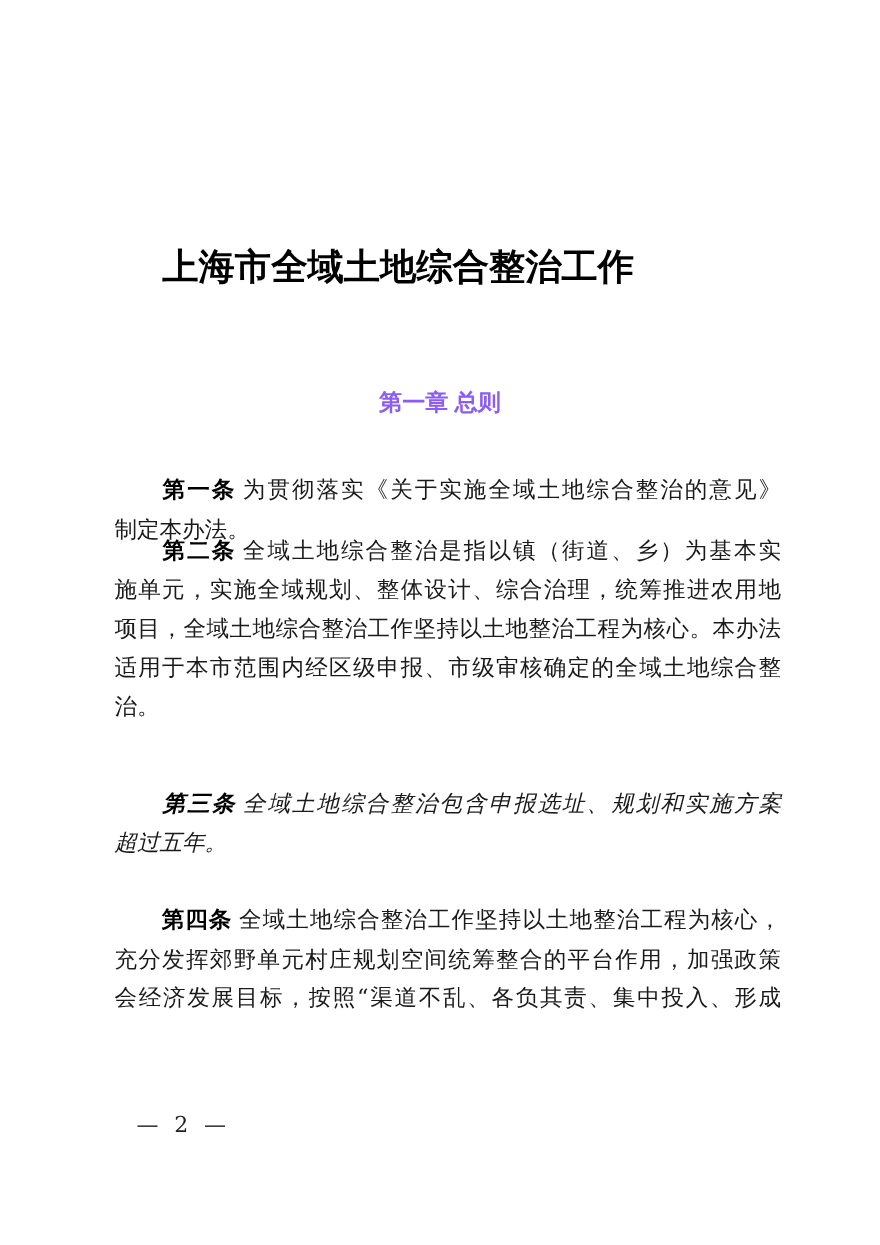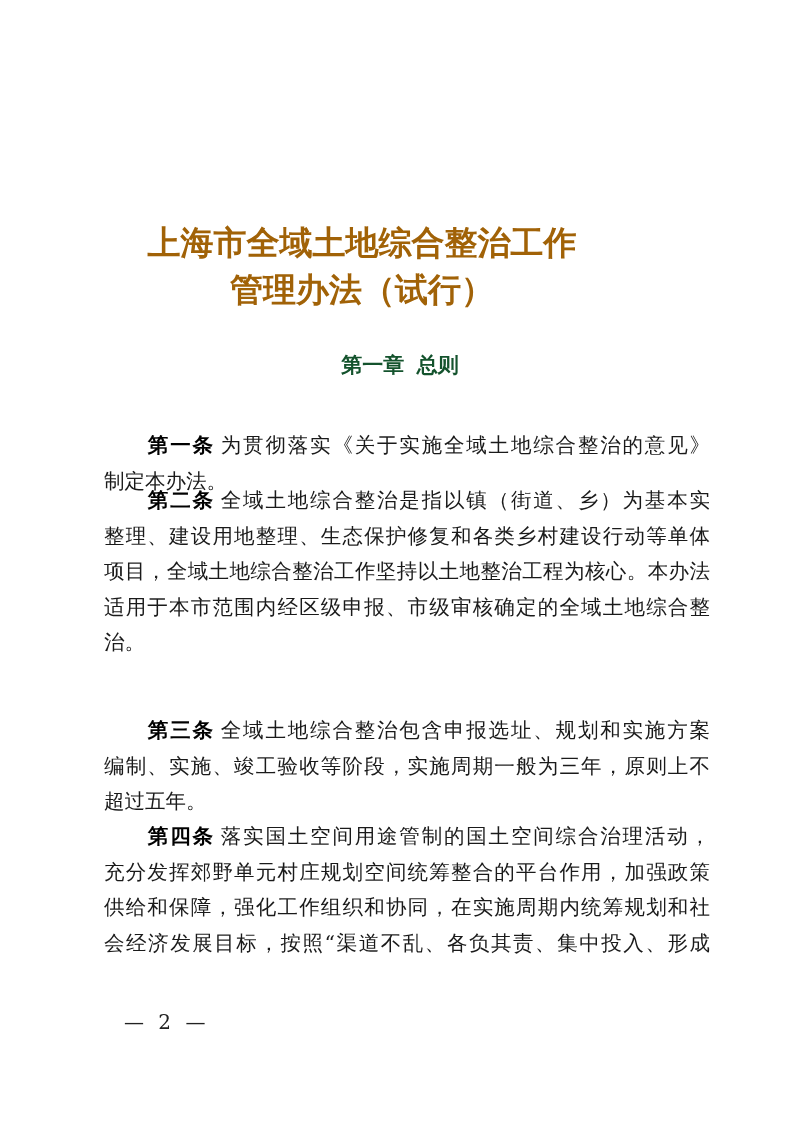--- a/index.html
+++ b/index.html
@@ -23,35 +23,35 @@
     .title {
       position: absolute;
       left: 0;
       width: 724px;
       text-align: center;
       font-family: "DejaVu Serif", "Liberation Serif", serif;
       font-weight: bold;
       font-size: 33px;
       letter-spacing: 0px;
       line-height: 40px;
-      color: #a16207;
+      color: #000000;
     }
     .title.l1 { top: 223px; }
     .title.l2 { top: 270px; }
     .chapter {
       position: absolute;
       top: 352px;
       left: 0;
       width: 800px;
       text-align: center;
-      font-family: Liberation Mono, monospace;
+      font-family: Liberation Sans, sans-serif;
       font-weight: bold;
       font-size: 21px;
       line-height: 30px;
-      color: #14532d;
+      color: #8b5cf6;
     }
     .article {
       position: absolute;
       left: 104px;
       width: 606px;
       font-size: 20.5px;
       line-height: 35.5px;
       text-align: justify;
       text-align-last: left;
       color: #1a1a1a;
@@ -71,63 +71,60 @@
       white-space: nowrap;
       text-align-last: justify;
       text-align: justify;
       height: 35.5px;
     }
     .line.last {
       text-align-last: left;
     }
     .a1 { top: 388px; margin-top: 40px; }
     .a2 { top: 483px; }
-    .a3 { top: 713px; }
+    .a3 { top: 713px; font-style: italic; }
     .a4 { top: 819px; }
     .page-number {
       position: absolute;
       top: 1010px;
       left: 124px;
       font-family: "DejaVu Serif", "Liberation Serif", serif;
       font-size: 20px;
       color: #222;
       letter-spacing: 4px;
     }
   </style>
 </head>
 <body>
 
 <div class="page">
 
   <div class="title l1">上海市全域土地综合整治工作</div>
-  <div class="title l2">管理办法（试行）</div>
 
   <div class="chapter">第一章  总则</div>
 
   <div class="article a1">
     <span class="line"><span class="indent"></span><span class="label">第一条</span><span>为贯彻落实《关于实施全域土地综合整治的意见》</span></span>
     <span class="line last">制定本办法。</span>
   </div>
 
   <div class="article a2">
     <span class="line"><span class="indent"></span><span class="label">第二条</span><span>全域土地综合整治是指以镇（街道、乡）为基本实</span></span>
-    <span class="line">整理、建设用地整理、生态保护修复和各类乡村建设行动等单体</span>
+    <span class="line">施单元，实施全域规划、整体设计、综合治理，统筹推进农用地</span>
     <span class="line">项目，全域土地综合整治工作坚持以土地整治工程为核心。本办法</span>
     <span class="line">适用于本市范围内经区级申报、市级审核确定的全域土地综合整</span>
     <span class="line last">治。</span>
   </div>
 
   <div class="article a3">
     <span class="line"><span class="indent"></span><span class="label">第三条</span><span>全域土地综合整治包含申报选址、规划和实施方案</span></span>
-    <span class="line">编制、实施、竣工验收等阶段，实施周期一般为三年，原则上不</span>
     <span class="line last">超过五年。</span>
   </div>
 
   <div class="article a4">
-    <span class="line"><span class="indent"></span><span class="label">第四条</span><span>落实国土空间用途管制的国土空间综合治理活动，</span></span>
+    <span class="line"><span class="indent"></span><span class="label">第四条</span><span>全域土地综合整治工作坚持以土地整治工程为核心，</span></span>
     <span class="line">充分发挥郊野单元村庄规划空间统筹整合的平台作用，加强政策</span>
-    <span class="line">供给和保障，强化工作组织和协同，在实施周期内统筹规划和社</span>
     <span class="line">会经济发展目标，按照“渠道不乱、各负其责、集中投入、形成</span>
   </div>
 
   <div class="page-number">— 2 —</div>
 
 </div>
 
 </body></html>

